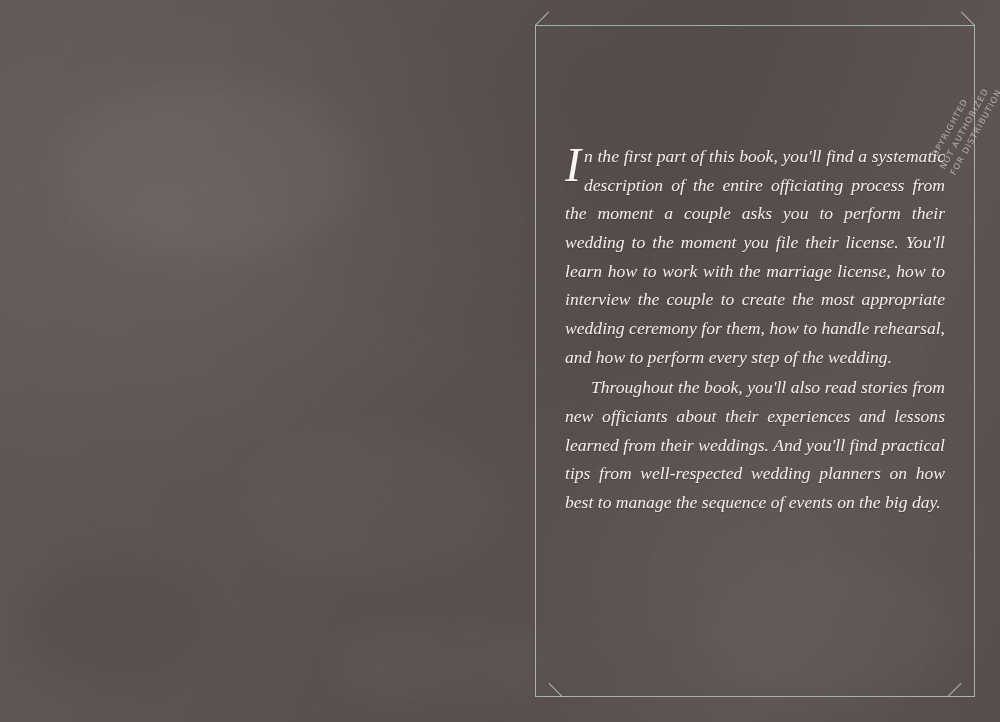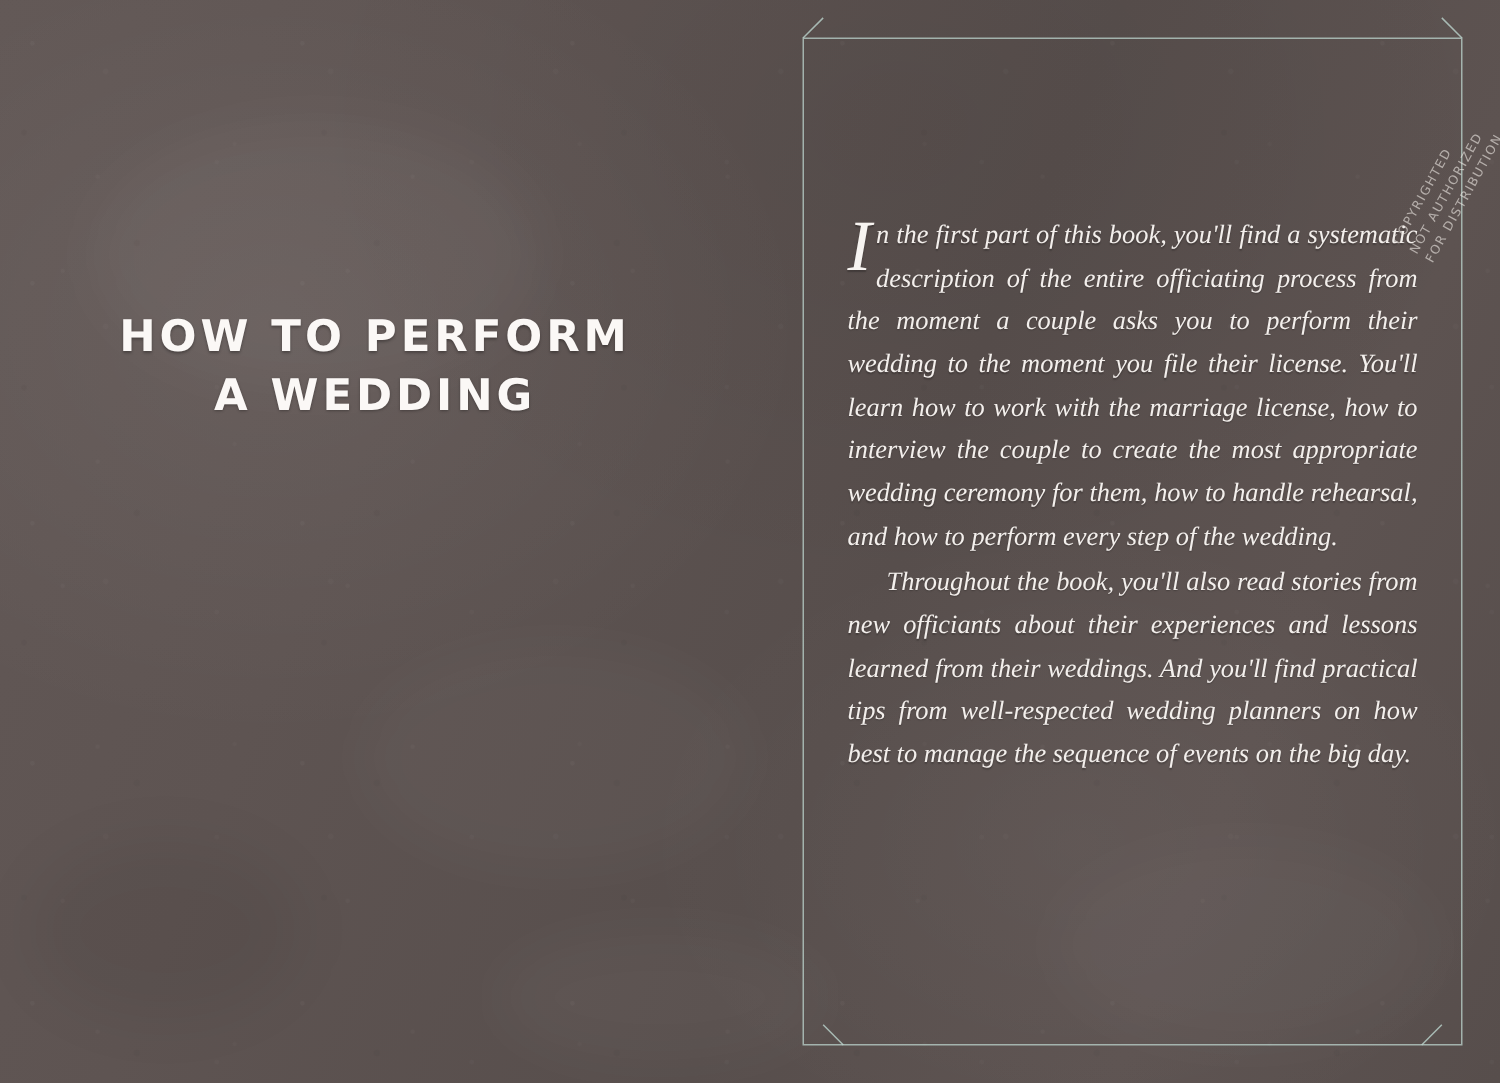--- a/index.html
+++ b/index.html
@@ -165,24 +165,20 @@
 
   <div class="grain"></div>
   <div class="smudge a"></div>
   <div class="smudge b"></div>
   <div class="smudge c"></div>
   <div class="smudge d"></div>
   <div class="smudge e"></div>
 
   <div class="left-page">
     <div class="part-block">
-      <h1 class="part-title">
-        <span>HOW TO PERFORM</span>
-        <span class="l2">A WEDDING</span>
-      </h1>
     </div>
   </div>
 
   <div class="right-page">
 
     <div class="rule-frame">
       <span class="corner tl"></span>
       <span class="corner tr"></span>
       <span class="corner bl"></span>
       <span class="corner br"></span>

